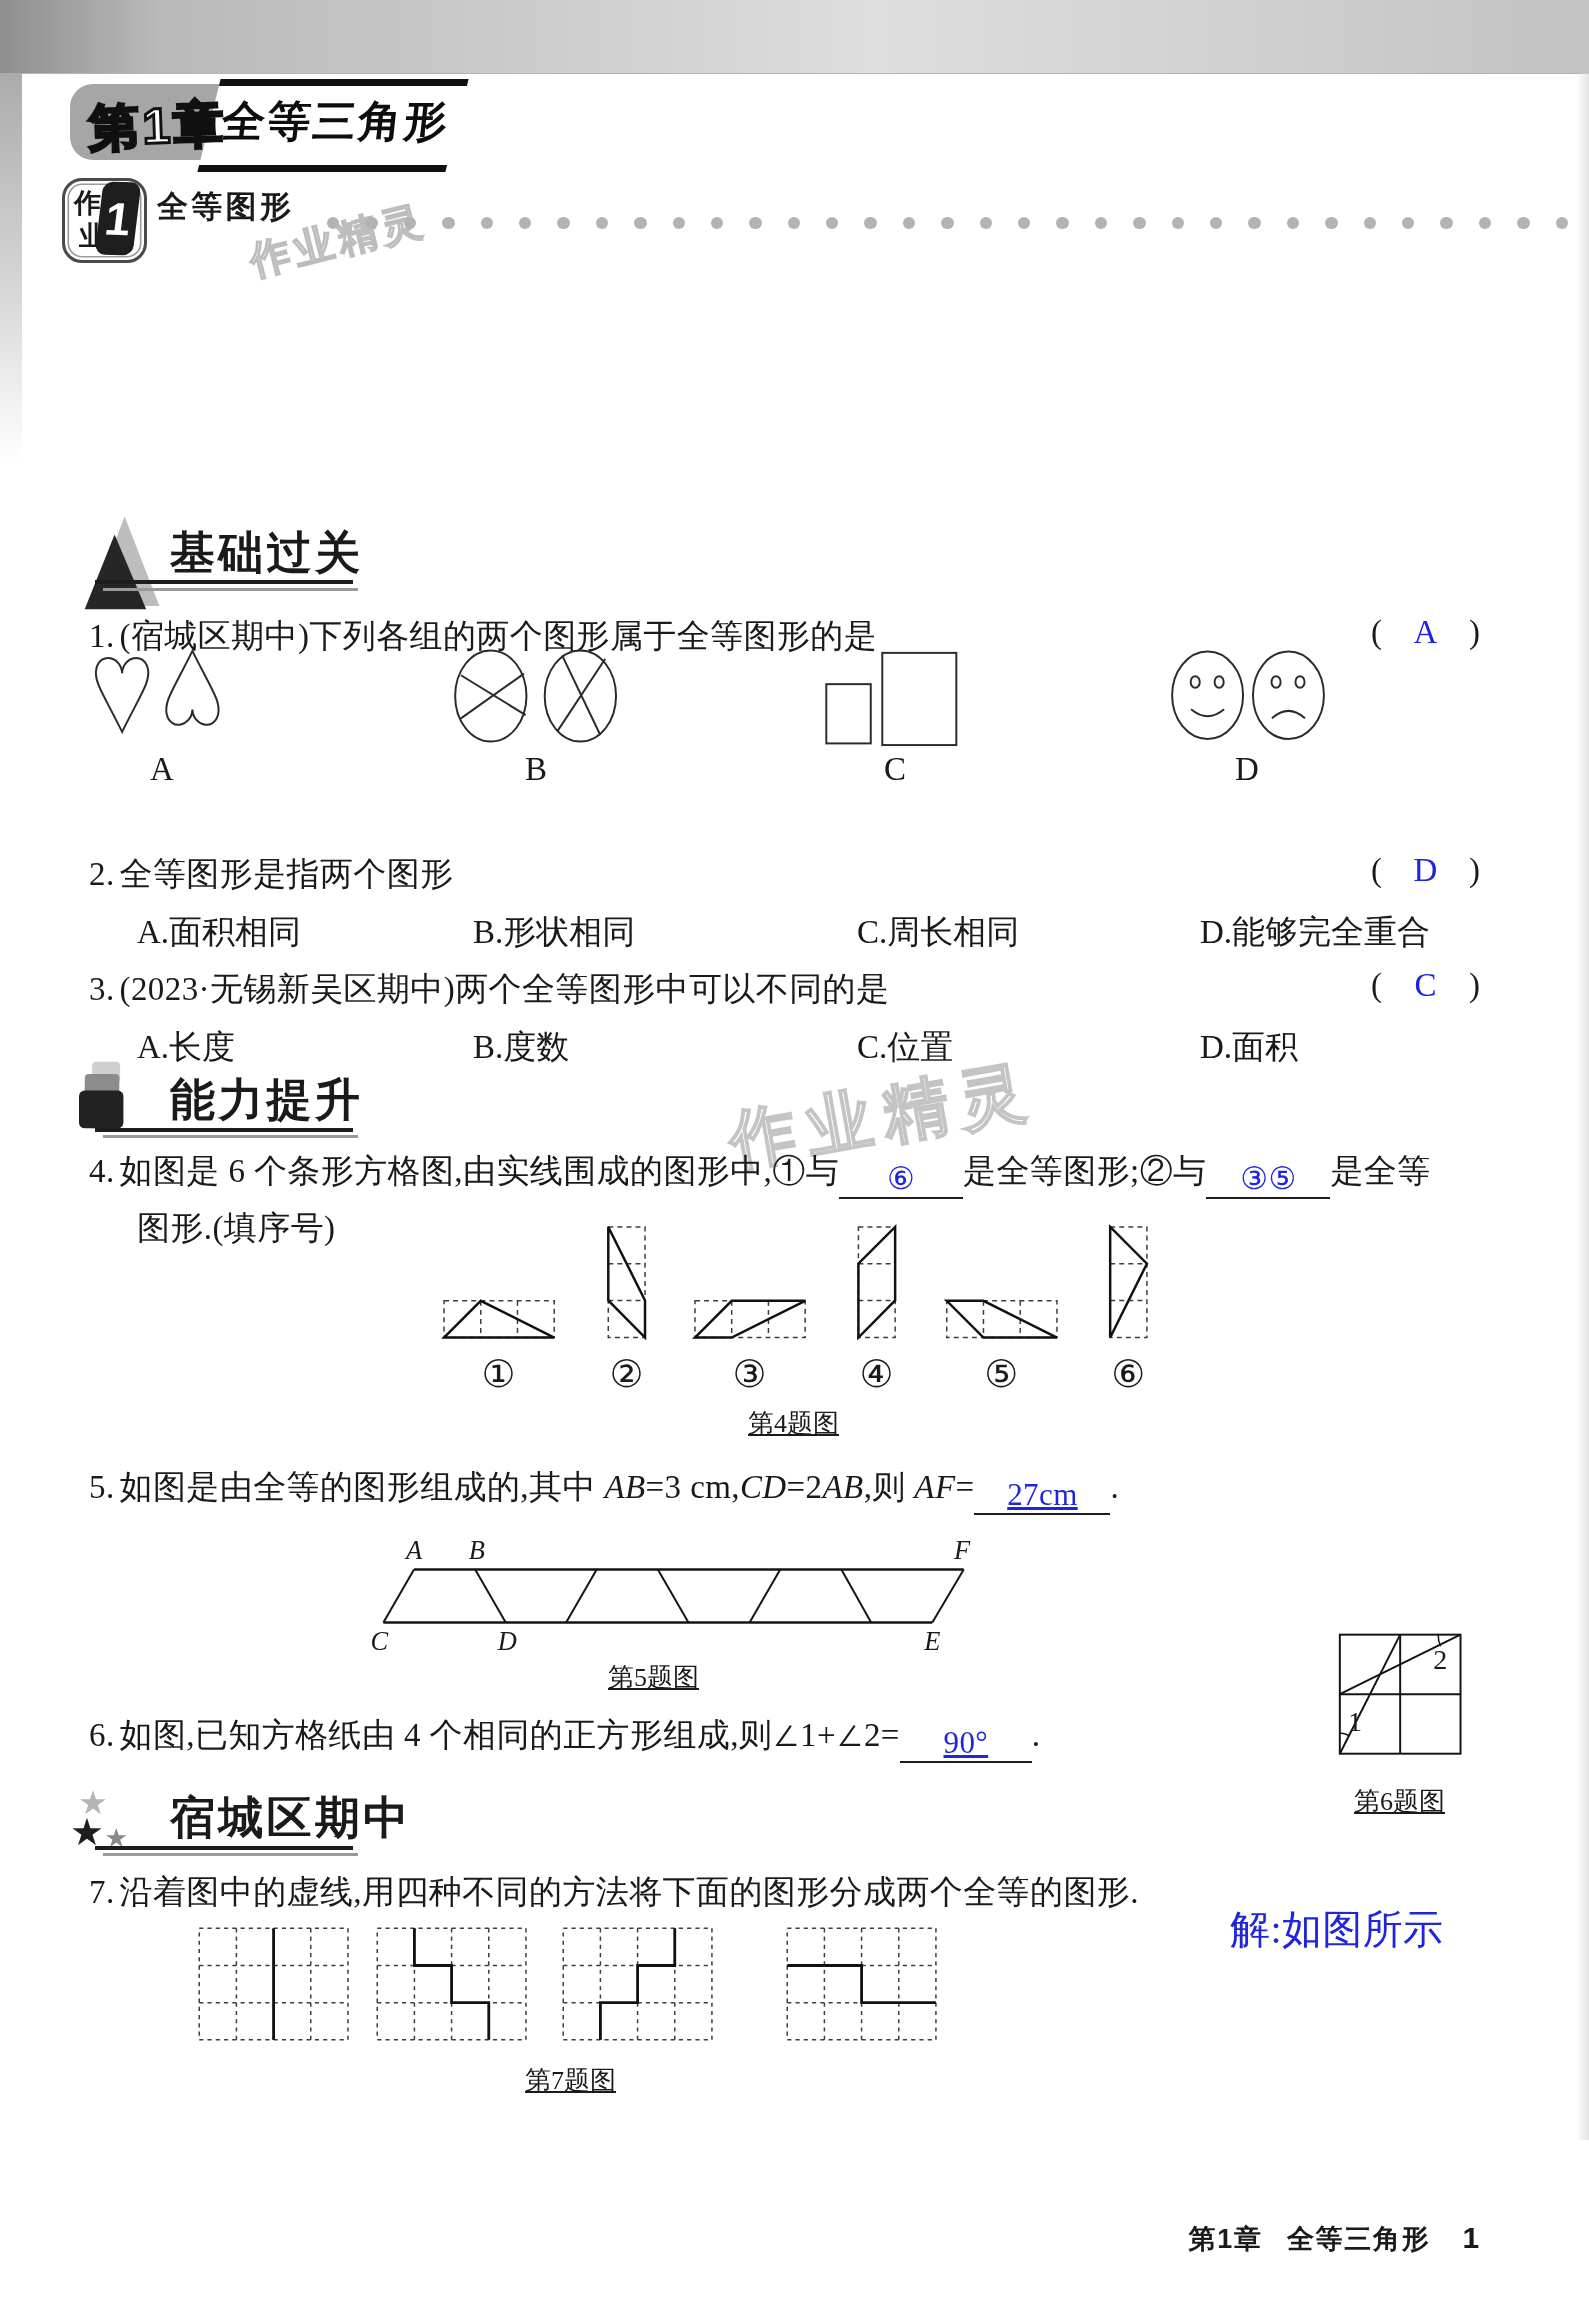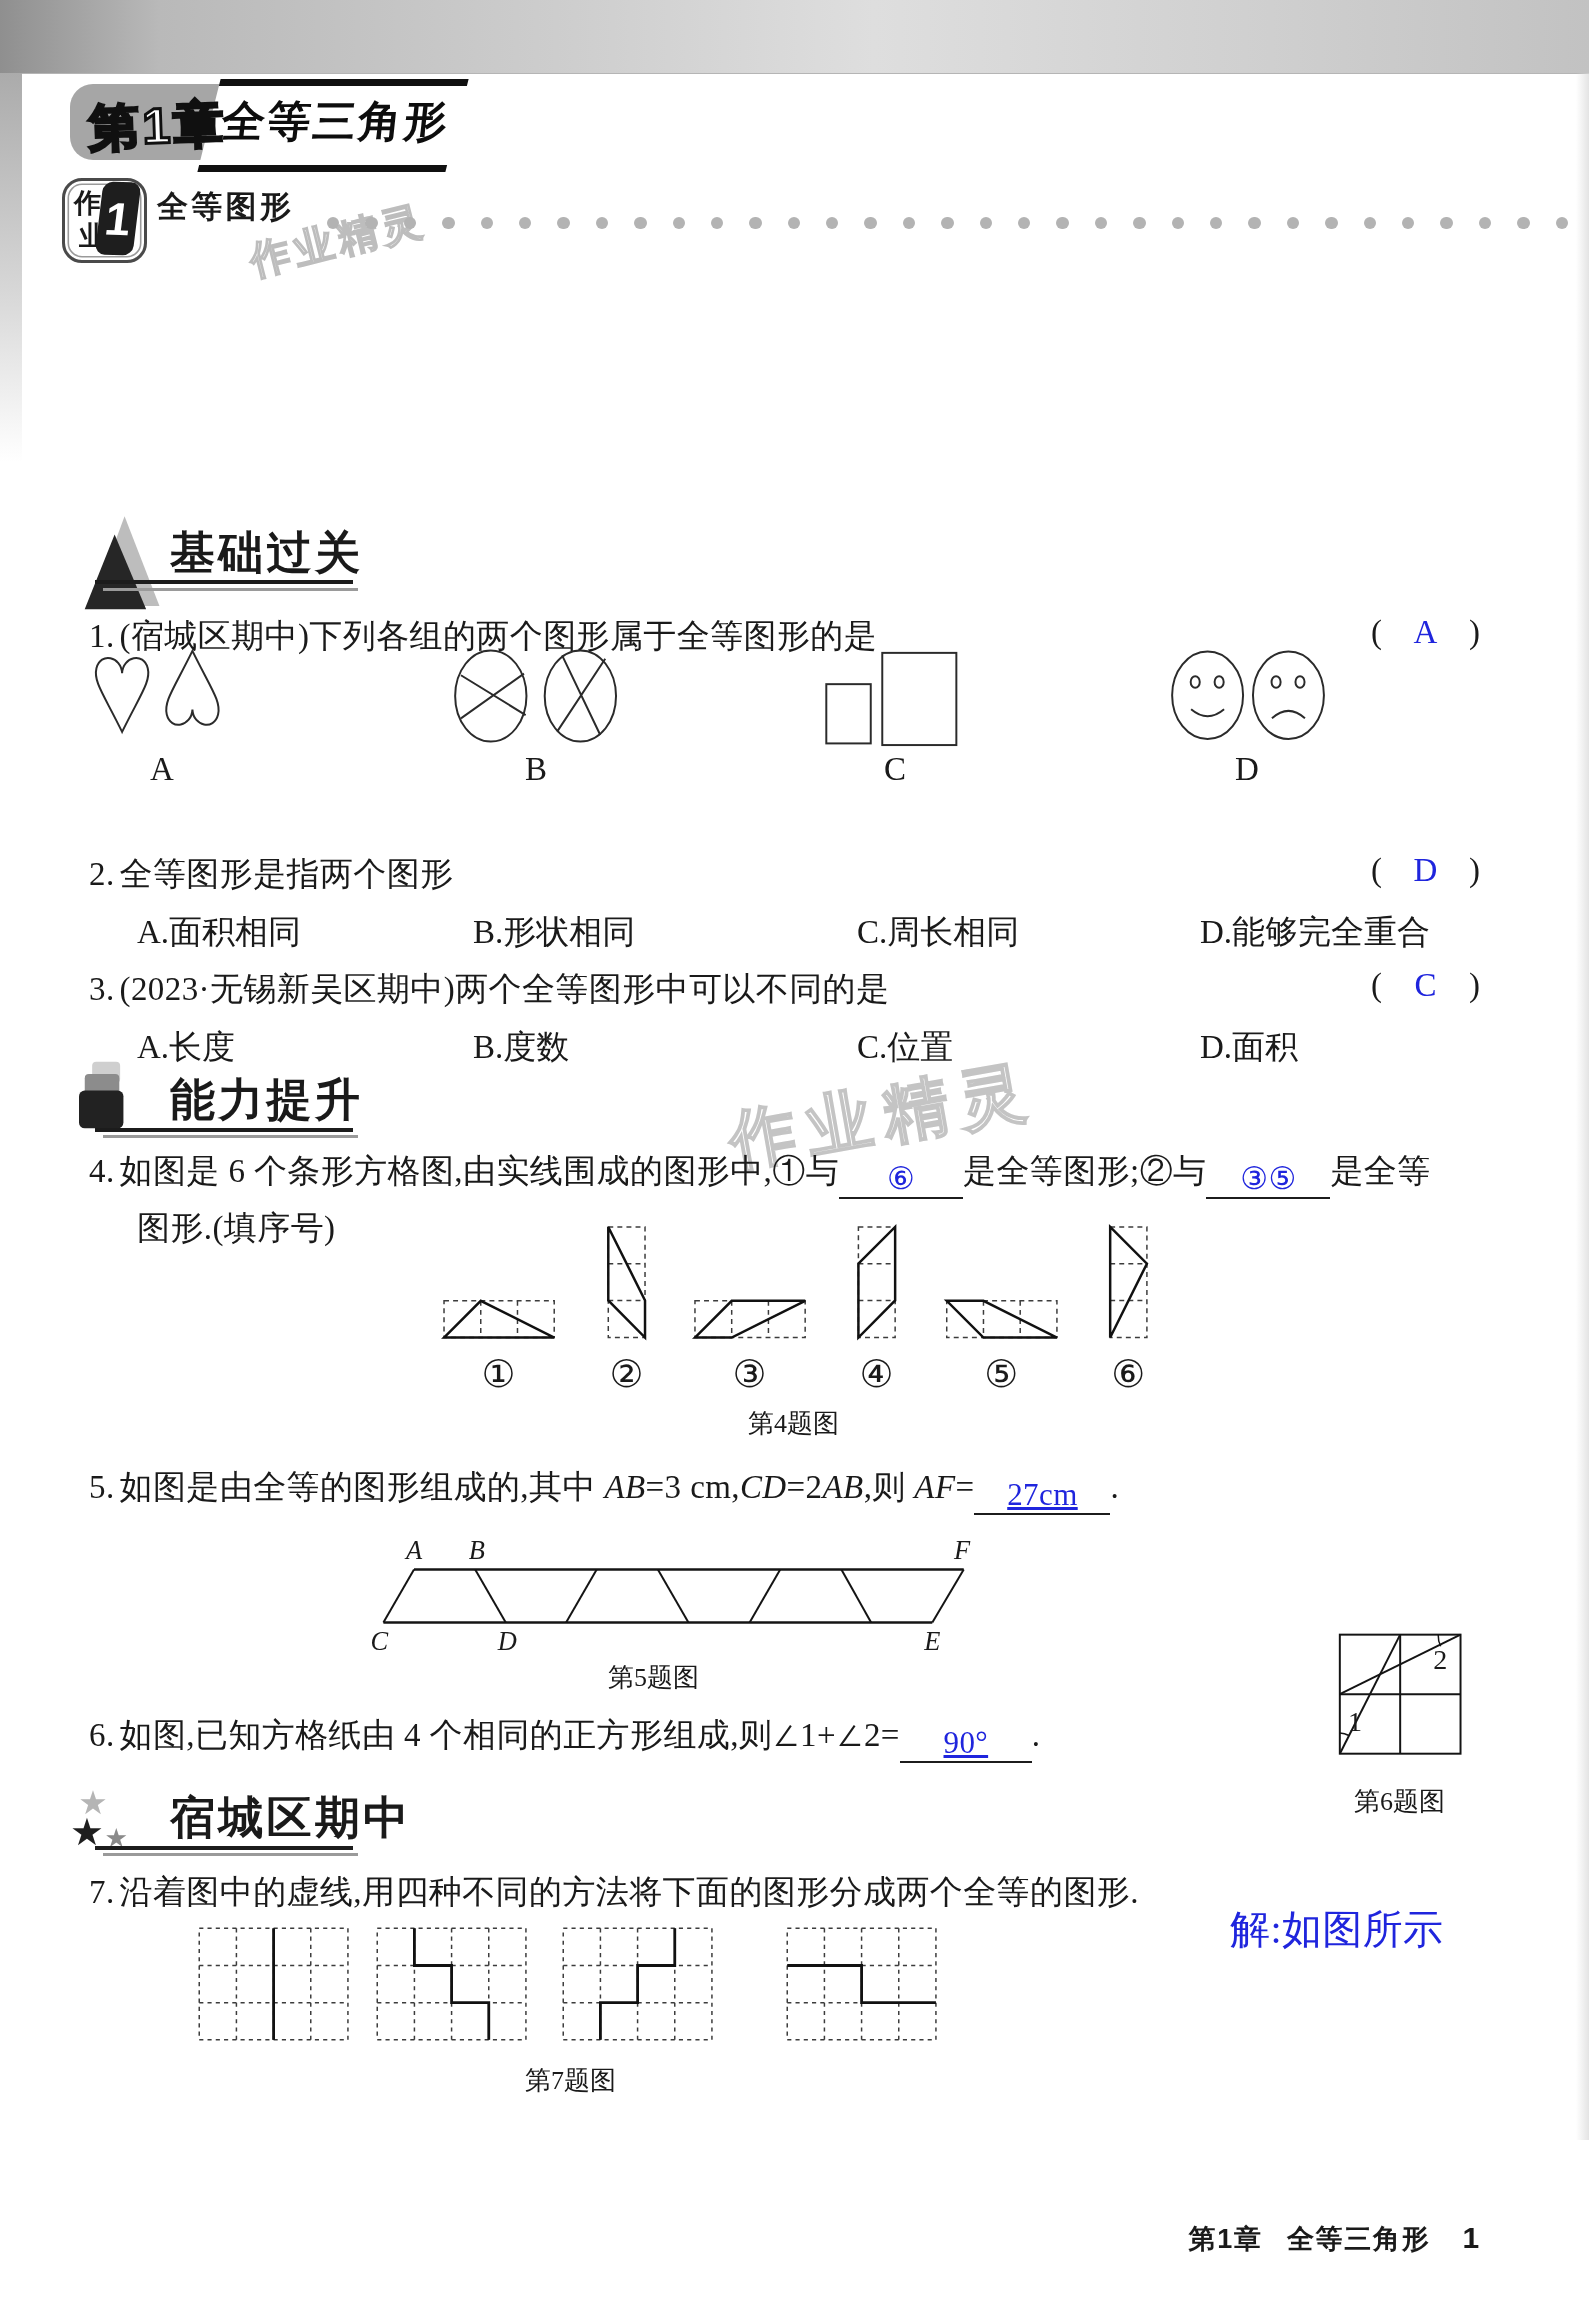--- a/index.html
+++ b/index.html
@@ -51,21 +51,21 @@
   
   .qline{font-size:33px;letter-spacing:0.4px;}
   .qnum{margin-right:5px;}
   .ansgroup{display:flex;width:109px;justify-content:space-between;font-size:33px;}
   .blue{color:#1f25dd;}
   .blank{display:inline-block;border-bottom:2.5px solid #1c1c1c;text-align:center;
     color:#1f25dd;font-size:31px;vertical-align:-6.6px;line-height:36px;}
   .opt{position:absolute;font-size:33px;white-space:nowrap;}
   .mathit{font-style:italic;}
   .figlabel{font-size:33px;transform:translateX(-50%);}
-  .caption{width:165px;text-align:center;font-size:26px;}
+  .caption{width:165px;text-align:center;font-size:26px;text-decoration:underline;}
   .footer{left:1068px;top:2221px;width:413px;text-align:right;font-size:27px;font-weight:bold;
     font-family:"Liberation Sans",sans-serif;letter-spacing:1.7px;}
   .footer .pgnum{font-size:30px;margin-left:23px;}
   svg{display:block;}
   svg text{font-family:"Liberation Serif",serif;}
 </style>
 </head>
 <body>
 
 <div id="page">

